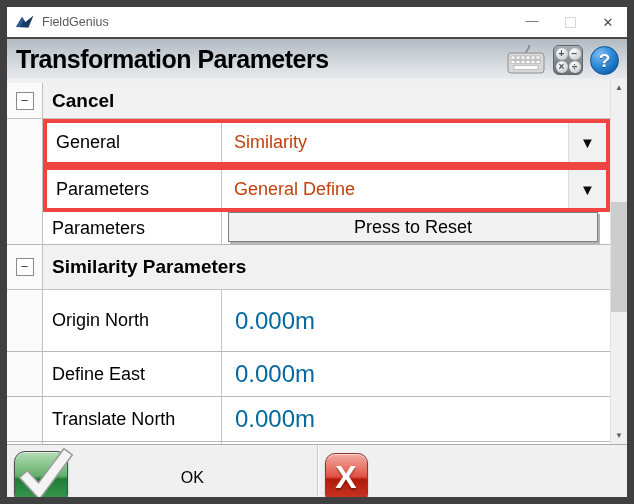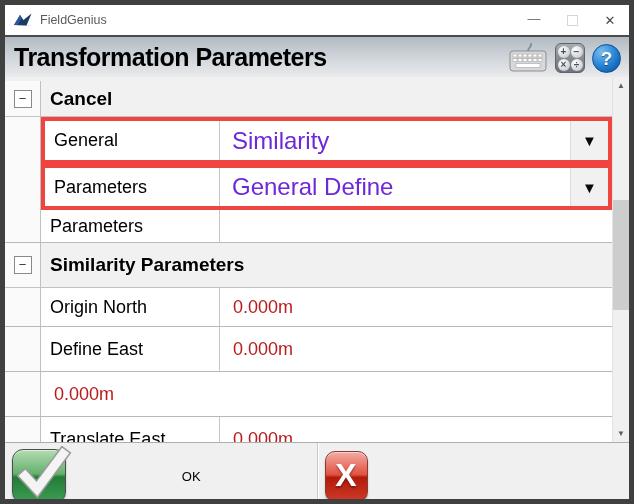--- a/index.html
+++ b/index.html
@@ -1,21 +1,21 @@
 <!DOCTYPE html>
 <html><head>
 <meta charset="utf-8">
 <style>
   * { margin:0; padding:0; box-sizing:border-box; }
   html,body { background:#fff; }
   body { font-family:"Liberation Sans","DejaVu Sans",sans-serif; }
 
   .window{
     position:relative; width:634px; height:504px;
-    border:5px solid #404040; background:#f0f0f0; overflow:hidden;
+    border:7px solid #404040; background:#f0f0f0; overflow:hidden;
   }
 
   
   .titlebar{
     height:30px; background:#ffffff; display:flex; align-items:center;
     padding-left:8px;
   }
   .app-logo{ width:20px; height:16px; margin-right:7px; flex:0 0 auto; }
   .app-title{ font-size:12.5px; color:#5a5a5a; flex:1; }
   .win-controls{ display:flex; height:100%; }
@@ -70,29 +70,29 @@
     font-size:19px; font-weight:bold; color:#000; }
 
   .red-row{ display:flex; flex:0 0 auto; }
   .red-box{ flex:1; border:4px solid #ef4440; display:flex; background:#fff; }
   .cell-label{
     width:179px; flex:0 0 179px; background:#fff; border-right:1px solid #c6c6c6;
     display:flex; align-items:center; padding-left:9px; font-size:18px; color:#000;
   }
   .red-box .cell-label{ width:175px; flex:0 0 175px; }
   .combo{ flex:1; display:flex; background:#fff; }
-  .combo-value{ flex:1; display:flex; align-items:center; padding-left:12px; font-size:24px; color:#6d28d9; }
+  .combo-value{ flex:1; display:flex; align-items:center; padding-left:12px; font-size:18px; color:#c2410c; }
   .combo-btn{
     width:38px; flex:0 0 38px; background:#f1f1f1; border-left:1px solid #dcdcdc;
     display:flex; align-items:center; justify-content:center;
   }
   .dd-arrow{ font-size:15px; color:#0a0a0a; line-height:1; }
 
   .data-row{ display:flex; flex:0 0 auto; background:#fff; border-bottom:1px solid #b9b9b9; }
-  .cell-value{ flex:1; display:flex; align-items:center; padding-left:13px; font-size:18px; color:#b91c1c; background:#fff; }
+  .cell-value{ flex:1; display:flex; align-items:center; padding-left:13px; font-size:24px; color:#0369a1; background:#fff; }
 
   .reset-cell{ flex:1; display:flex; align-items:center; background:#fff; padding:1px 12px 3px 6px; }
   .reset-btn{
     flex:1; height:30px; background:#f2f2f2; border:1px solid #7d7d7d;
     box-shadow:2px 2px 0 rgba(120,120,120,.55);
     font-size:18px; color:#000; display:flex; align-items:center; justify-content:center;
   }
 
   
   .scrollbar{
@@ -101,21 +101,21 @@
   }
   .scroll-arrow{ height:17px; flex:0 0 17px; display:flex; align-items:center; justify-content:center;
     color:#5f5f5f; font-size:8px; }
   .scroll-track{ flex:1; position:relative; }
   .scroll-thumb{ position:absolute; left:0; top:106px; width:100%; height:110px; background:#cdcdcd; }
 
   
   .footer{ height:67px; border-top:1px solid #adadad; background:#f0f0f0; display:flex; }
   .footer-half{ flex:1; display:flex; align-items:center; }
   .footer-half.right{ border-left:1px solid #c9c9c9; box-shadow:inset 1px 0 0 #ffffff; }
-  .btn-label{ flex:1; text-align:center; font-size:13px; color:#000; }
+  .btn-label{ flex:1; text-align:center; font-size:16px; color:#000; }
 
   .ok-icon{
     width:54px; height:54px; margin-left:7px; border-radius:11px; position:relative;
     background:linear-gradient(180deg,#b3dcb3 0%,#63b06b 46%,#217c36 52%,#3f9d55 100%);
     border:1px solid #4c4c4c; box-shadow:inset 0 1px 0 rgba(255,255,255,.55), 0 2px 2px rgba(0,0,0,.25);
     flex:0 0 auto;
   }
   .ok-icon svg{ position:absolute; left:-2px; top:-4px; overflow:visible; }
   .x-icon{
     width:43px; height:51px; margin-left:7px; border-radius:10px;
@@ -214,43 +214,47 @@
             <span class="combo-btn">
               <span class="dd-arrow">▼</span>
             </span>
           </div>
         </div>
       </div>
 
       <div class="data-row" style="height:33px;">
         <div class="gutter-cell"></div>
         <div class="cell-label">Parameters</div>
+        <div class="reset-cell">
+          <div class="reset-btn">Press to Reset</div>
+        </div>
       </div>
 
       <div class="section-row" style="height:45px;">
         <div class="gutter-cell">
           <span class="minus-box">−</span>
         </div>
         <div class="section-title">Similarity Parameters</div>
       </div>
 
-      <div class="data-row" style="height:39px;">
+      <div class="data-row" style="height:62px;">
         <div class="gutter-cell"></div>
         <div class="cell-label">Origin North</div>
         <div class="cell-value">0.000m</div>
       </div>
 
       <div class="data-row" style="height:45px;">
         <div class="gutter-cell"></div>
         <div class="cell-label">Define East</div>
         <div class="cell-value">0.000m</div>
       </div>
 
       <div class="data-row" style="height:45px;">
         <div class="gutter-cell"></div>
+        <div class="cell-label">Translate North</div>
         <div class="cell-value">0.000m</div>
       </div>
 
       <div class="data-row" style="height:45px;">
         <div class="gutter-cell"></div>
         <div class="cell-label">Translate East</div>
         <div class="cell-value">0.000m</div>
       </div>
 
     </div>

